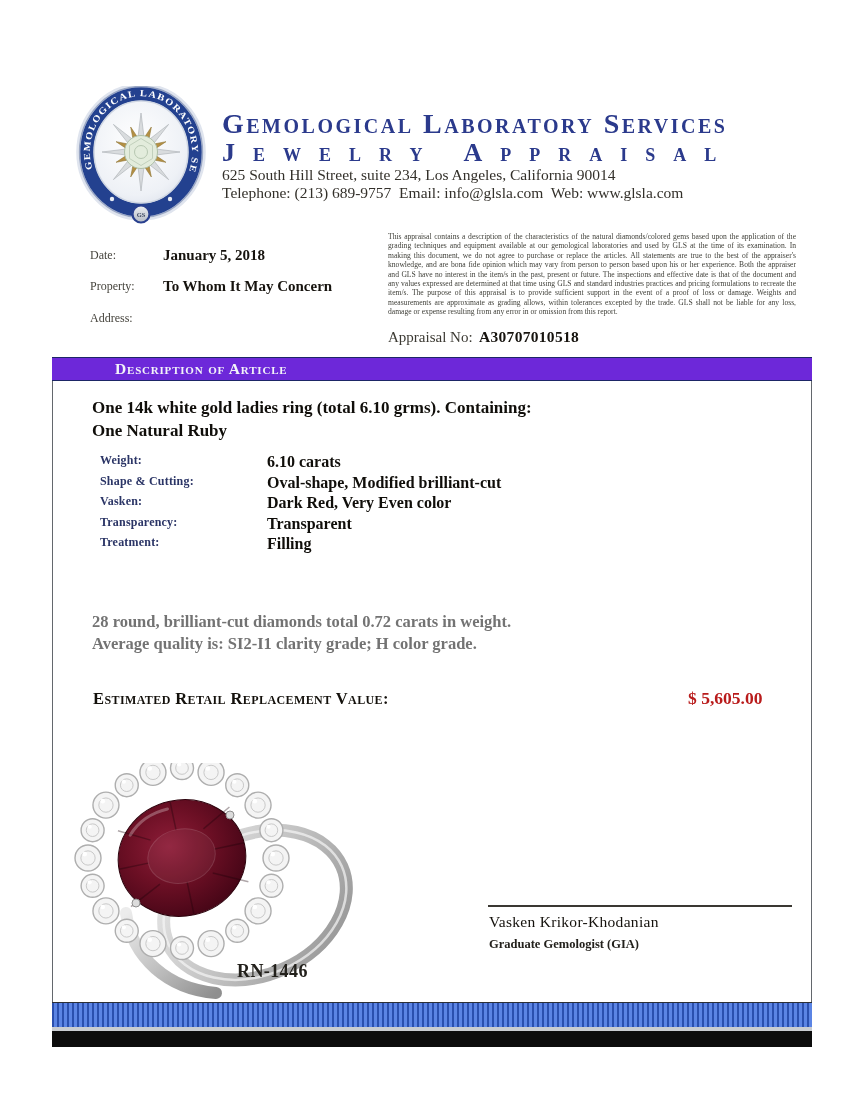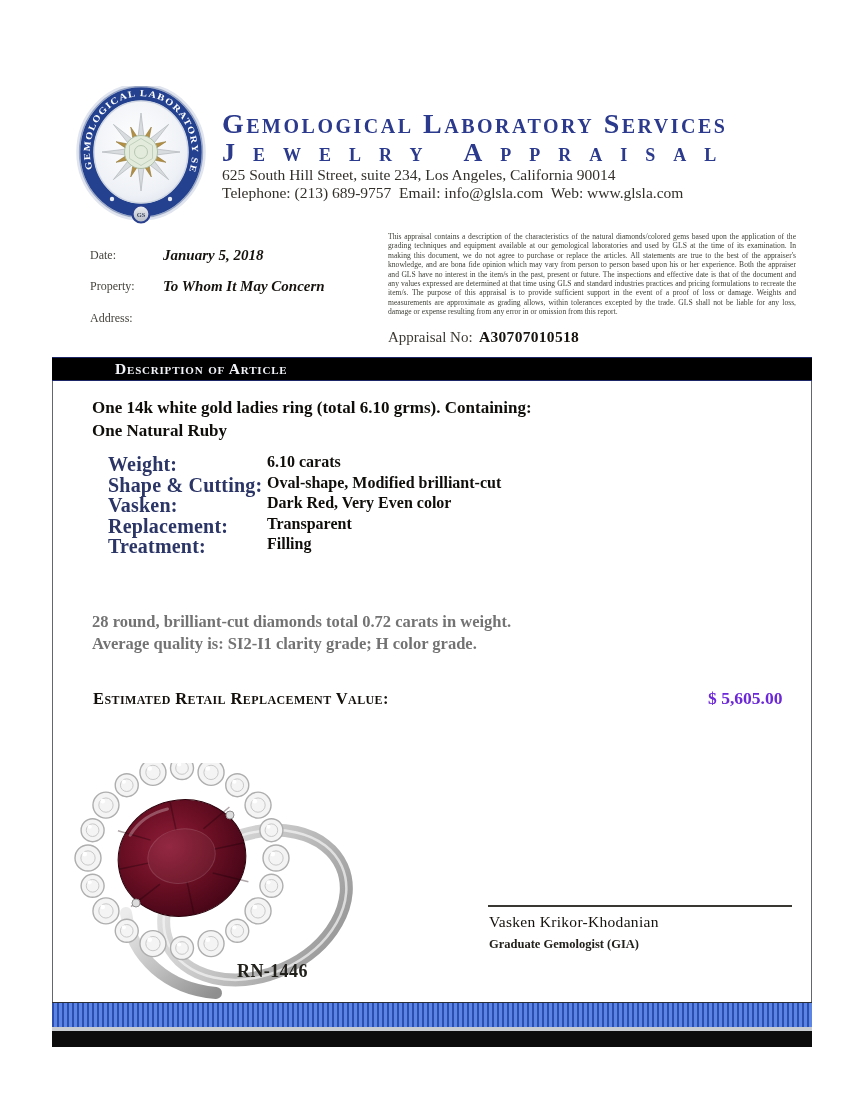--- a/index.html
+++ b/index.html
@@ -19,63 +19,63 @@
   .org-subtitle{
     left:222px;top:138px;width:600px;
     font-size:26px;font-weight:bold;color:#2b3a8c;
     font-variant:small-caps;letter-spacing:18px;white-space:nowrap;
   }
   .org-address{left:222px;top:166px;font-size:15.5px;color:#33302a;white-space:pre-wrap;}
   .org-contact{left:222px;top:184px;font-size:15.5px;color:#33302a;white-space:pre-wrap;}
 
   
   .fld-label{font-size:12px;color:#46443d;}
-  .fld-value{font-size:15px;font-weight:bold;color:#16130e;font-style:italic;}
+  .fld-value{font-size:15px;font-weight:bold;color:#16130e;}
   .lbl-date{left:90px;top:248px;}    .val-date{left:163px;top:247px;}
   .lbl-prop{left:90px;top:279px;}    .val-prop{left:163px;top:278px;}
   .lbl-addr{left:90px;top:311px;}    .val-addr{left:163px;top:310px;}
 
   .disclaimer{
     left:388px;top:232px;width:408px;
     font-size:7.6px;line-height:9.4px;color:#3f3f38;text-align:justify;
     font-family:Liberation Serif, serif;
   }
   .appr-label{left:388px;top:329px;font-size:15px;color:#3c3a33;}
   .appr-value{left:479px;top:328px;font-size:15.5px;font-weight:bold;color:#16130e;letter-spacing:0.3px;}
 
   
   .section-bar{
-    left:52px;top:357px;width:760px;height:24px;background:#000000;
+    left:52px;top:357px;width:760px;height:24px;background:#6d28d9;
     border-top:1px solid #1d2666;border-bottom:1px solid #1d2666;box-sizing:border-box;
   }
   .section-bar-text{
     position:absolute;left:63px;top:2px;
     font-size:15.5px;font-weight:bold;color:#f2f3f8;
     font-variant:small-caps;letter-spacing:0.8px;
   }
 
   
   .vrule{width:1px;top:381px;height:621px;background:#63676d;}
   .vrule-left{left:52px;}
   .vrule-right{left:811px;}
 
   
   .summary{left:92px;top:396px;font-size:17px;font-weight:bold;color:#100e0a;line-height:23px;}
   .specs{left:92px;top:453px;width:560px;}
   .spec-row{height:20.6px;position:relative;}
   .spec-label{
-    position:absolute;left:16px;font-size:20px;font-weight:bold;color:#2b3566;letter-spacing:0.2px;
+    position:absolute;left:8px;font-size:12px;font-weight:bold;color:#2b3566;letter-spacing:0.2px;
   }
   .spec-value{position:absolute;left:175px;font-size:16px;font-weight:bold;color:#100e0a;}
   .diamonds{left:92px;top:611px;font-size:16.5px;font-weight:bold;color:#737373;line-height:21.5px;}
   .erv-label{
     left:93px;top:689px;font-size:16.5px;font-weight:bold;color:#14110c;
     font-variant:small-caps;letter-spacing:0.4px;
   }
-  .erv-amount{left:688px;top:688px;font-size:17.5px;font-weight:bold;color:#6d28d9;margin-left:20px;}
+  .erv-amount{left:688px;top:688px;font-size:17.5px;font-weight:bold;color:#b91c1c;}
 
   
   .photo{left:70px;top:763px;width:330px;height:240px;}
   .photo-ref{left:237px;top:961px;font-size:18px;font-weight:bold;color:#23211c;letter-spacing:0.4px;}
 
   
   .sig-line{left:488px;top:905px;width:304px;height:2px;background:#3a3832;}
   .sig-name{left:489px;top:913px;font-size:15.5px;font-weight:normal;color:#14110c;letter-spacing:0.3px;}
   .sig-title{left:489px;top:937px;font-size:12.5px;font-weight:bold;color:#23211c;}
 
@@ -178,21 +178,21 @@
     </div>
     <div class="spec-row">
       <span class="spec-label">Shape &amp; Cutting:</span>
       <span class="spec-value">Oval-shape, Modified brilliant-cut</span>
     </div>
     <div class="spec-row">
       <span class="spec-label">Vasken:</span>
       <span class="spec-value">Dark Red, Very Even color</span>
     </div>
     <div class="spec-row">
-      <span class="spec-label">Replacement:</span>
+      <span class="spec-label">Transparency:</span>
       <span class="spec-value">Transparent</span>
     </div>
     <div class="spec-row">
       <span class="spec-label">Treatment:</span>
       <span class="spec-value">Filling</span>
     </div>
   </div>
 
   <div class="abs diamonds">
     <div>28 round, brilliant-cut diamonds total 0.72 carats in weight.</div>

